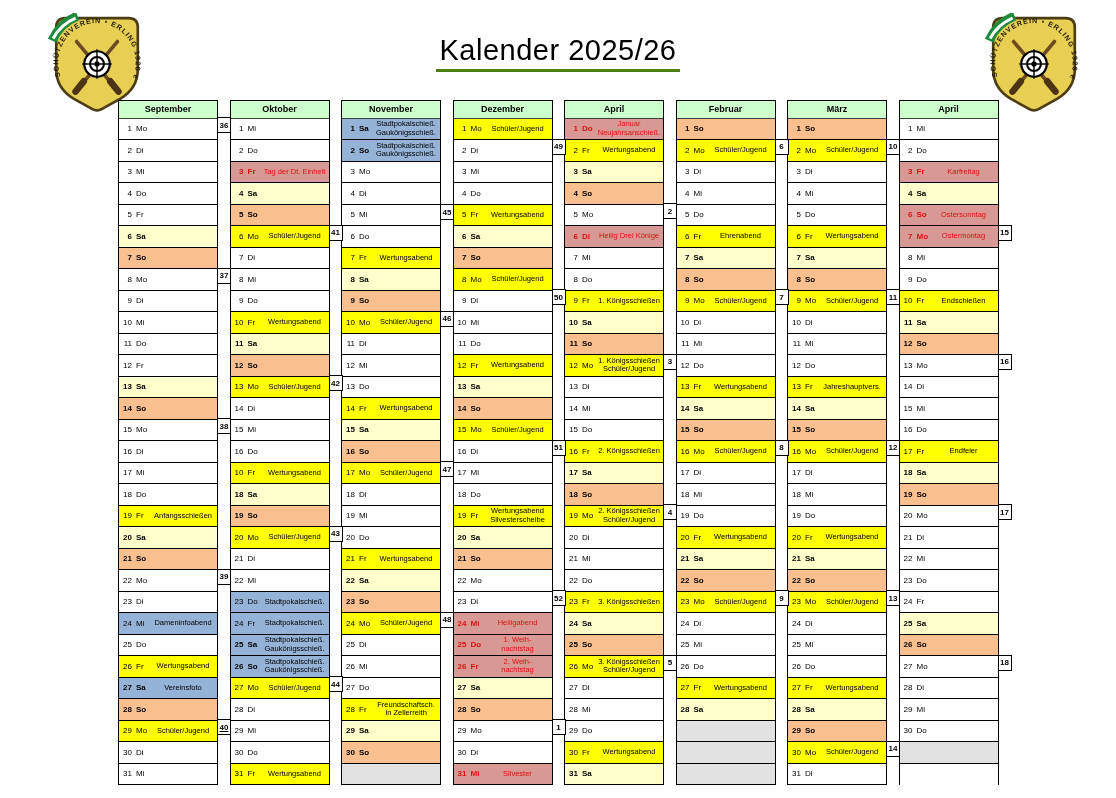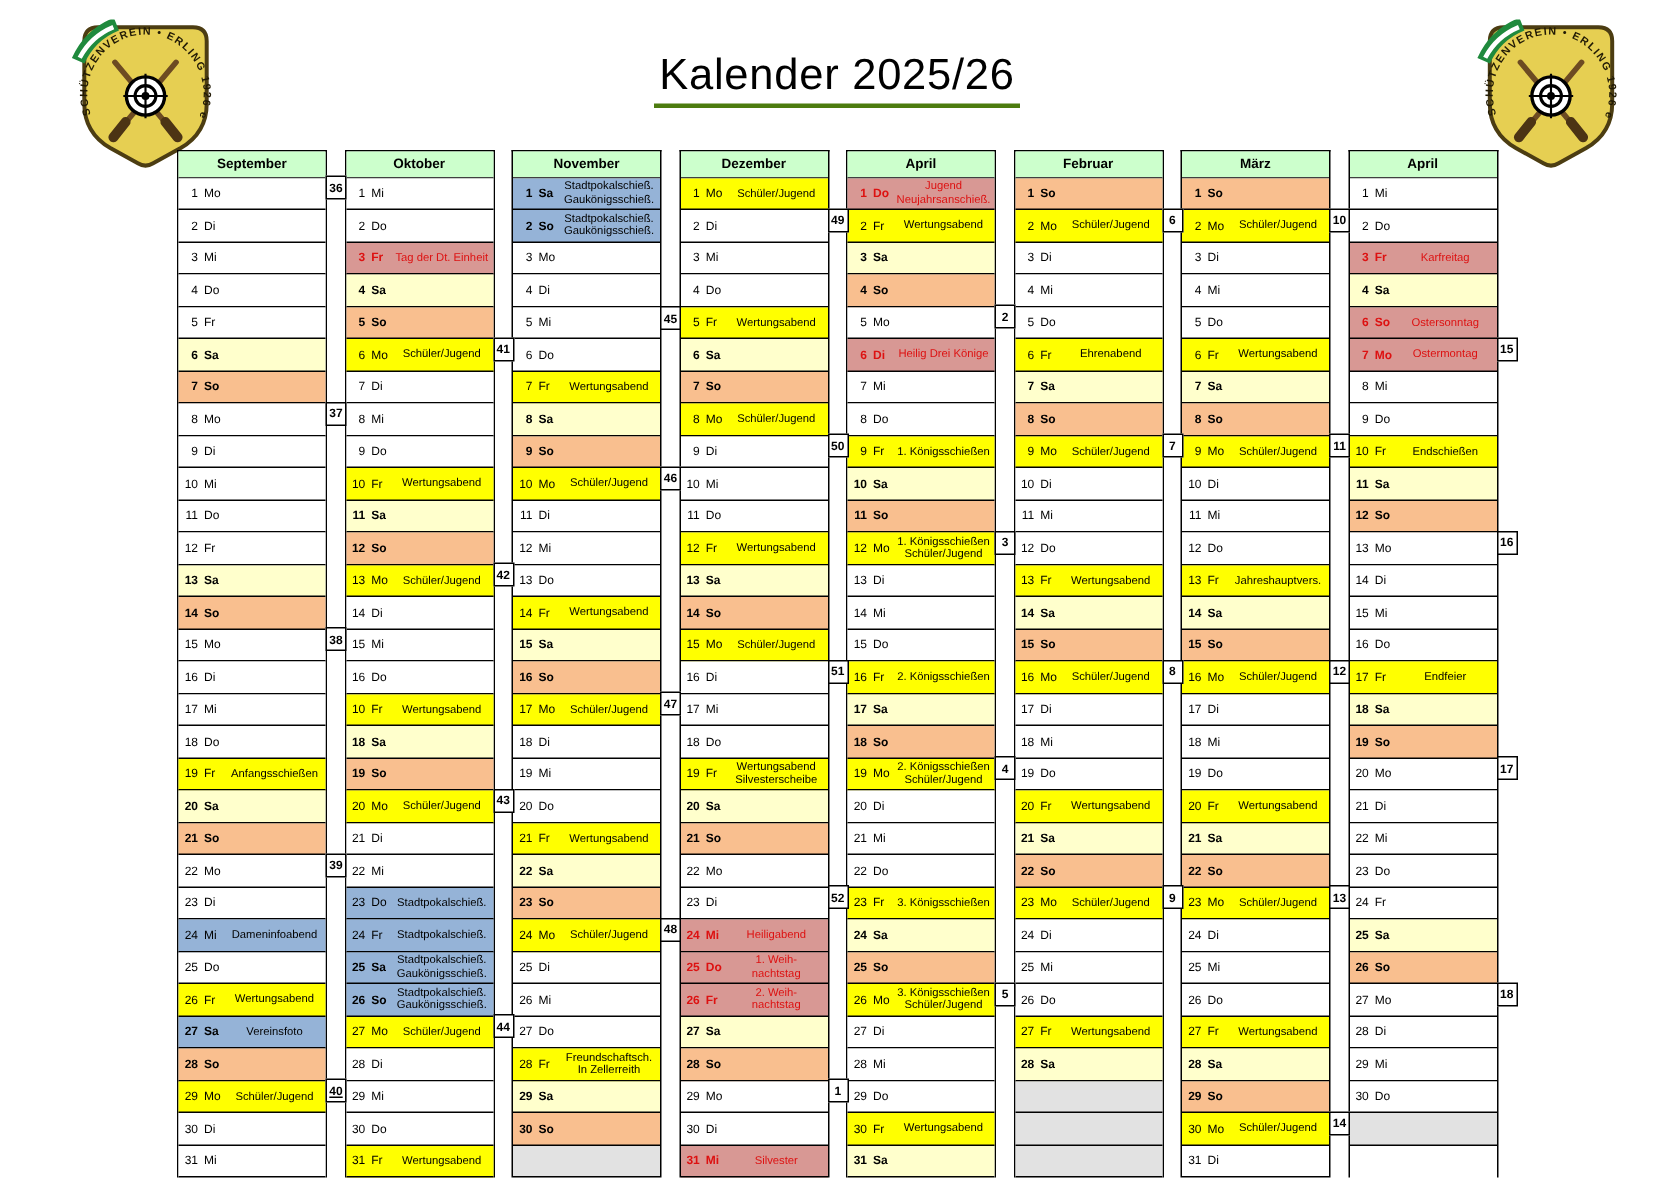--- a/index.html
+++ b/index.html
@@ -781,21 +781,21 @@
         <div class="wk-badge" style="top: 490px;">52</div>
         <div class="wk-badge" style="top: 619px;">1</div>
       </div>
     </div>
     <div class="month-block">
       <div class="month-col">
         <div class="month-header">April</div>
         <div class="day-row c-h">
           <span class="d">1</span>
           <span class="wd">Do</span>
-          <span class="ev">Jugend
+          <span class="ev">Januar
 Neujahrsanschieß.</span>
         </div>
         <div class="day-row c-y">
           <span class="d">2</span>
           <span class="wd">Fr</span>
           <span class="ev">Wertungsabend</span>
         </div>
         <div class="day-row c-sa wknd">
           <span class="d">3</span>
           <span class="wd">Sa</span>

